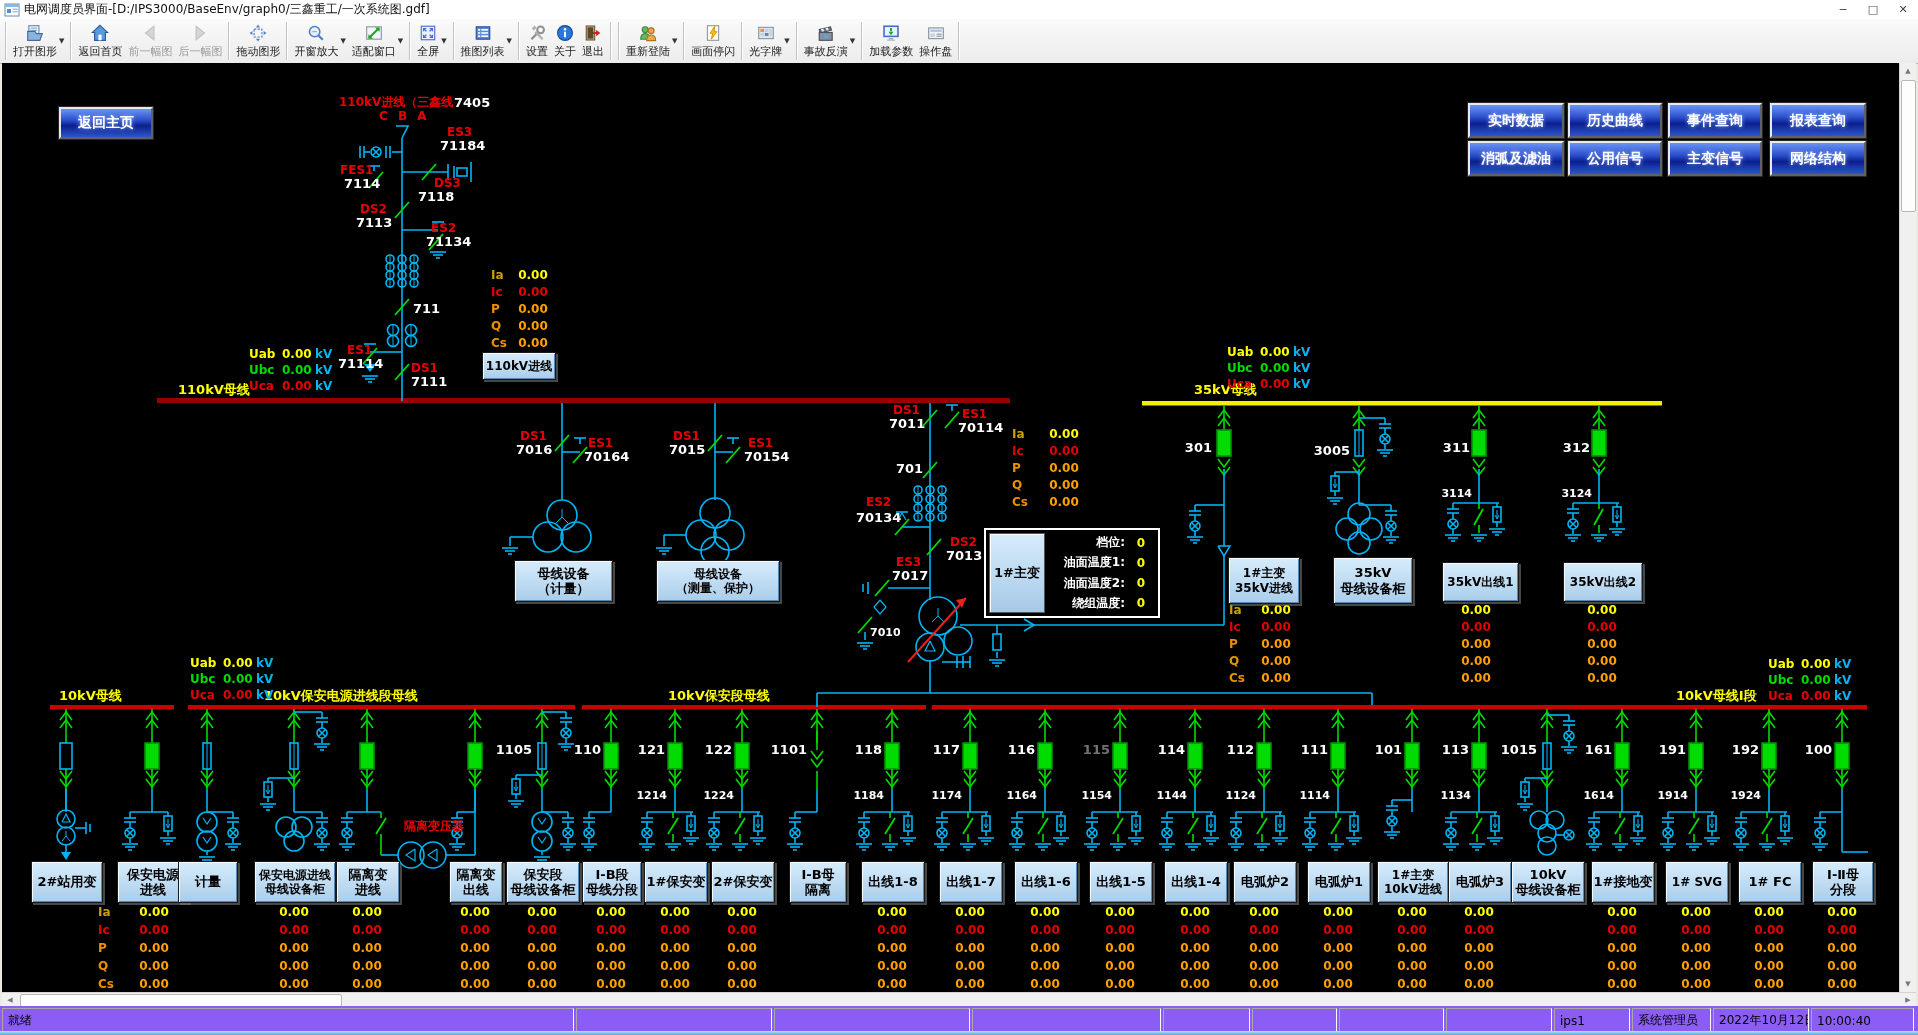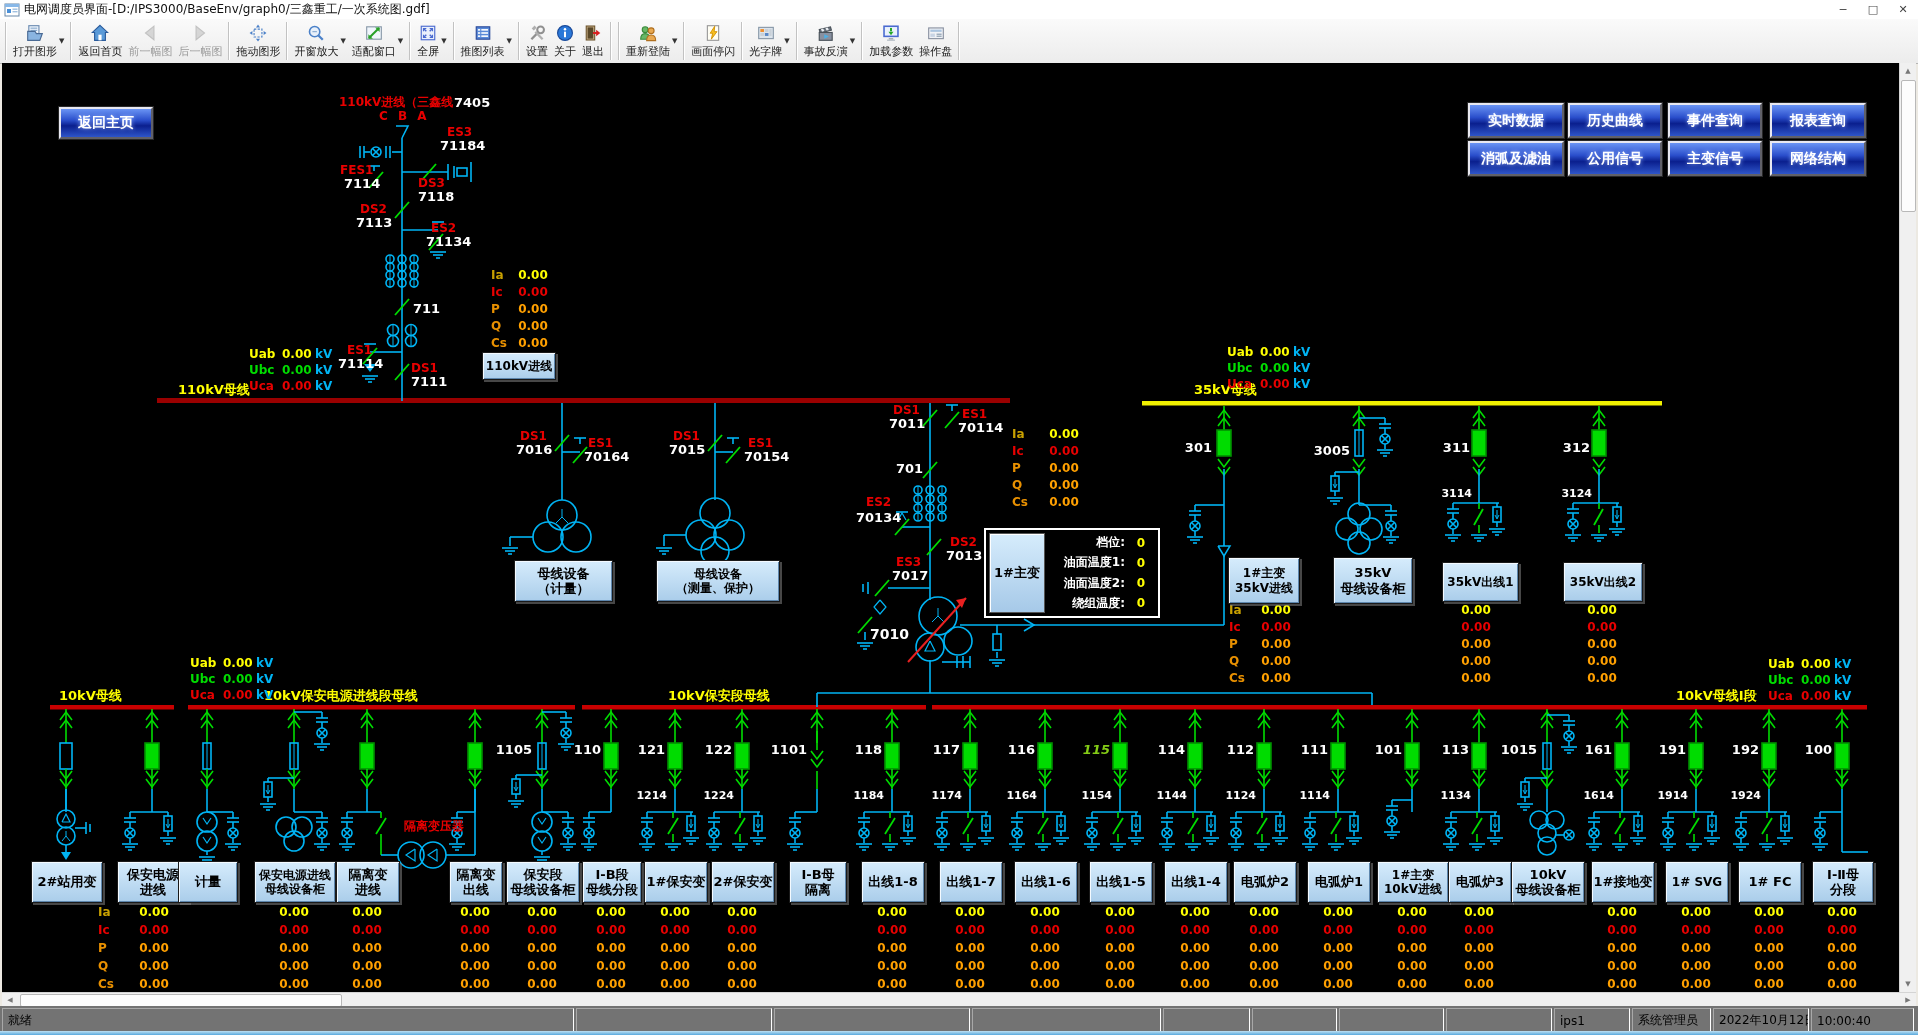--- a/index.html
+++ b/index.html
@@ -44,21 +44,21 @@
   .xp-l{color:#fff;}
   .xp-v{color:#ffff00;width:28px;text-align:center;margin-left:2px;}
   
   .vscroll{position:absolute;top:0;right:0;width:16px;height:100%;background:#f0f0f0;border-left:1px solid #d4d4d4;z-index:6;}
   .vthumb{position:absolute;left:1px;top:17px;width:13px;height:130px;background:#fdfdfd;border:1px solid #b8b8b8;border-radius:2px;}
   .varr{position:absolute;left:0;width:16px;height:16px;display:flex;align-items:center;justify-content:center;font-size:7px;color:#777;}
   .hscroll{position:absolute;top:992px;left:2px;width:1914px;height:14px;background:#f0f0f0;border-top:1px solid #d4d4d4;}
   .hthumb{position:absolute;top:1px;left:18px;width:320px;height:11px;background:#fdfdfd;border:1px solid #b8b8b8;border-radius:2px;}
   .harr{position:absolute;top:0;width:16px;height:14px;display:flex;align-items:center;justify-content:center;font-size:7px;color:#777;}
   
-  .statusbar{position:absolute;top:1006px;left:0;right:0;height:25px;background:#737373;display:flex;align-items:stretch;padding:2px 2px;}
+  .statusbar{position:absolute;top:1006px;left:0;right:0;height:25px;background:#8b5cf6;display:flex;align-items:stretch;padding:2px 2px;}
   .sbcell{border:1px solid;border-color:#a8a8a8 #fff #fff #a8a8a8;margin-right:2px;font-size:12px;color:#000;display:flex;align-items:center;padding:0 5px;white-space:nowrap;overflow:hidden;}
   .bottomstrip{position:absolute;top:1031px;left:0;right:0;height:4px;background:linear-gradient(180deg,#bfe0f2,#59a9dd);}
 </style>
 </head>
 <body>
 
 <div class="window">
   <div class="titlebar">
     <span class="appicon" id="appicon"><svg viewBox="0 0 16 16">
           <rect x="1" y="2" width="14" height="12" fill="#fff" stroke="#6888a8"></rect>
@@ -1474,21 +1474,21 @@
         </g>
       </svg>
     <div id="overlay">
         <div class="lb" style="left: 337px; top: 33px; color: rgb(232, 0, 0);">110kV进线（三鑫线</div>
         <div class="lb" style="left: 452px; top: 33px; color: rgb(255, 255, 255); font-size: 13px;">7405</div>
         <div class="lb" style="left: 377px; top: 47px; color: rgb(232, 0, 0); letter-spacing: 3px;">C B A</div>
         <div class="lb" style="left: 445px; top: 63px; color: rgb(232, 0, 0);">ES3</div>
         <div class="lb" style="left: 438px; top: 76px; color: rgb(255, 255, 255); font-size: 13px;">71184</div>
         <div class="lb" style="left: 338px; top: 101px; color: rgb(232, 0, 0);">FES1</div>
         <div class="lb" style="left: 342px; top: 114px; color: rgb(255, 255, 255); font-size: 13px;">7114</div>
-        <div class="lb" style="left: 416px; top: 114px; color: rgb(232, 0, 0);">DS3</div>
+        <div class="lb" style="left: 432px; top: 114px; color: rgb(232, 0, 0);">DS3</div>
         <div class="lb" style="left: 416px; top: 127px; color: rgb(255, 255, 255); font-size: 13px; text-align: right;">7118</div>
         <div class="lb" style="left: 358px; top: 140px; color: rgb(232, 0, 0);">DS2</div>
         <div class="lb" style="left: 354px; top: 153px; color: rgb(255, 255, 255); font-size: 13px;">7113</div>
         <div class="lb" style="left: 429px; top: 159px; color: rgb(232, 0, 0);">ES2</div>
         <div class="lb" style="left: 424px; top: 172px; color: rgb(255, 255, 255); font-size: 13px;">71134</div>
         <div class="lb" style="left: 411px; top: 239px; color: rgb(255, 255, 255); font-size: 13px;">711</div>
         <div class="lb" style="left: 345px; top: 281px; color: rgb(232, 0, 0);">ES1</div>
         <div class="lb" style="left: 336px; top: 294px; color: rgb(255, 255, 255); font-size: 13px;">71114</div>
         <div class="lb" style="left: 409px; top: 299px; color: rgb(232, 0, 0);">DS1</div>
         <div class="lb" style="left: 409px; top: 312px; color: rgb(255, 255, 255); font-size: 13px;">7111</div>
@@ -1505,21 +1505,21 @@
         <div class="lb" style="left: 887px; top: 354px; color: rgb(255, 255, 255); font-size: 13px;">7011</div>
         <div class="lb" style="left: 960px; top: 345px; color: rgb(232, 0, 0);">ES1</div>
         <div class="lb" style="left: 956px; top: 358px; color: rgb(255, 255, 255); font-size: 13px;">70114</div>
         <div class="lb" style="left: 894px; top: 399px; color: rgb(255, 255, 255); font-size: 13px;">701</div>
         <div class="lb" style="left: 864px; top: 433px; color: rgb(232, 0, 0);">ES2</div>
         <div class="lb" style="left: 854px; top: 448px; color: rgb(255, 255, 255); font-size: 13px;">70134</div>
         <div class="lb" style="left: 948px; top: 473px; color: rgb(232, 0, 0);">DS2</div>
         <div class="lb" style="left: 944px; top: 486px; color: rgb(255, 255, 255); font-size: 13px;">7013</div>
         <div class="lb" style="left: 894px; top: 493px; color: rgb(232, 0, 0);">ES3</div>
         <div class="lb" style="left: 890px; top: 506px; color: rgb(255, 255, 255); font-size: 13px;">7017</div>
-        <div class="lb" style="left: 868px; top: 564px; color: rgb(255, 255, 255); font-size: 14px;">7010</div>
+        <div class="lb" style="left: 868px; top: 564px; color: rgb(255, 255, 255); font-size: 11px;">7010</div>
         <div class="lb" style="left: 1192px; top: 320px; color: rgb(255, 255, 0); font-size: 13px;">35kV母线</div>
         <div class="lb" style="left: 1210px; top: 378px; color: rgb(255, 255, 255); font-size: 13px; transform: translateX(-100%);">301</div>
         <div class="lb" style="left: 1348px; top: 381px; color: rgb(255, 255, 255); font-size: 13px; transform: translateX(-100%);">3005</div>
         <div class="lb" style="left: 1468px; top: 378px; color: rgb(255, 255, 255); font-size: 13px; transform: translateX(-100%);">311</div>
         <div class="lb" style="left: 1588px; top: 378px; color: rgb(255, 255, 255); font-size: 13px; transform: translateX(-100%);">312</div>
         <div class="lb" style="left: 1470px; top: 425px; color: rgb(255, 255, 255); font-size: 11px; transform: translateX(-100%);">3114</div>
         <div class="lb" style="left: 1590px; top: 425px; color: rgb(255, 255, 255); font-size: 11px; transform: translateX(-100%);">3124</div>
         <div class="lb" style="left: 57px; top: 626px; color: rgb(255, 255, 0); font-size: 13px;">10kV母线</div>
         <div class="lb" style="left: 262px; top: 626px; color: rgb(255, 255, 0); font-size: 13px;">10kV保安电源进线段母线</div>
         <div class="lb" style="left: 666px; top: 626px; color: rgb(255, 255, 0); font-size: 13px;">10kV保安段母线</div>
@@ -1531,21 +1531,21 @@
         <div class="lb" style="left: 665px; top: 727px; color: rgb(255, 255, 255); font-size: 11px; transform: translateX(-100%);">1214</div>
         <div class="lb" style="left: 730px; top: 680px; color: rgb(255, 255, 255); font-size: 13px; transform: translateX(-100%);">122</div>
         <div class="lb" style="left: 732px; top: 727px; color: rgb(255, 255, 255); font-size: 11px; transform: translateX(-100%);">1224</div>
         <div class="lb" style="left: 805px; top: 680px; color: rgb(255, 255, 255); font-size: 13px; transform: translateX(-100%);">1101</div>
         <div class="lb" style="left: 880px; top: 680px; color: rgb(255, 255, 255); font-size: 13px; transform: translateX(-100%);">118</div>
         <div class="lb" style="left: 882px; top: 727px; color: rgb(255, 255, 255); font-size: 11px; transform: translateX(-100%);">1184</div>
         <div class="lb" style="left: 958px; top: 680px; color: rgb(255, 255, 255); font-size: 13px; transform: translateX(-100%);">117</div>
         <div class="lb" style="left: 960px; top: 727px; color: rgb(255, 255, 255); font-size: 11px; transform: translateX(-100%);">1174</div>
         <div class="lb" style="left: 1033px; top: 680px; color: rgb(255, 255, 255); font-size: 13px; transform: translateX(-100%);">116</div>
         <div class="lb" style="left: 1035px; top: 727px; color: rgb(255, 255, 255); font-size: 11px; transform: translateX(-100%);">1164</div>
-        <div class="lb" style="left: 1108px; top: 680px; color: #84cc16; font-size: 13px; transform: translateX(-100%); font-style: italic;">115</div>
+        <div class="lb" style="left: 1108px; top: 680px; color: #737373; font-size: 13px; transform: translateX(-100%);">115</div>
         <div class="lb" style="left: 1110px; top: 727px; color: rgb(255, 255, 255); font-size: 11px; transform: translateX(-100%);">1154</div>
         <div class="lb" style="left: 1183px; top: 680px; color: rgb(255, 255, 255); font-size: 13px; transform: translateX(-100%);">114</div>
         <div class="lb" style="left: 1185px; top: 727px; color: rgb(255, 255, 255); font-size: 11px; transform: translateX(-100%);">1144</div>
         <div class="lb" style="left: 1252px; top: 680px; color: rgb(255, 255, 255); font-size: 13px; transform: translateX(-100%);">112</div>
         <div class="lb" style="left: 1254px; top: 727px; color: rgb(255, 255, 255); font-size: 11px; transform: translateX(-100%);">1124</div>
         <div class="lb" style="left: 1326px; top: 680px; color: rgb(255, 255, 255); font-size: 13px; transform: translateX(-100%);">111</div>
         <div class="lb" style="left: 1328px; top: 727px; color: rgb(255, 255, 255); font-size: 11px; transform: translateX(-100%);">1114</div>
         <div class="lb" style="left: 1400px; top: 680px; color: rgb(255, 255, 255); font-size: 13px; transform: translateX(-100%);">101</div>
         <div class="lb" style="left: 1467px; top: 680px; color: rgb(255, 255, 255); font-size: 13px; transform: translateX(-100%);">113</div>
         <div class="lb" style="left: 1469px; top: 727px; color: rgb(255, 255, 255); font-size: 11px; transform: translateX(-100%);">1134</div>

